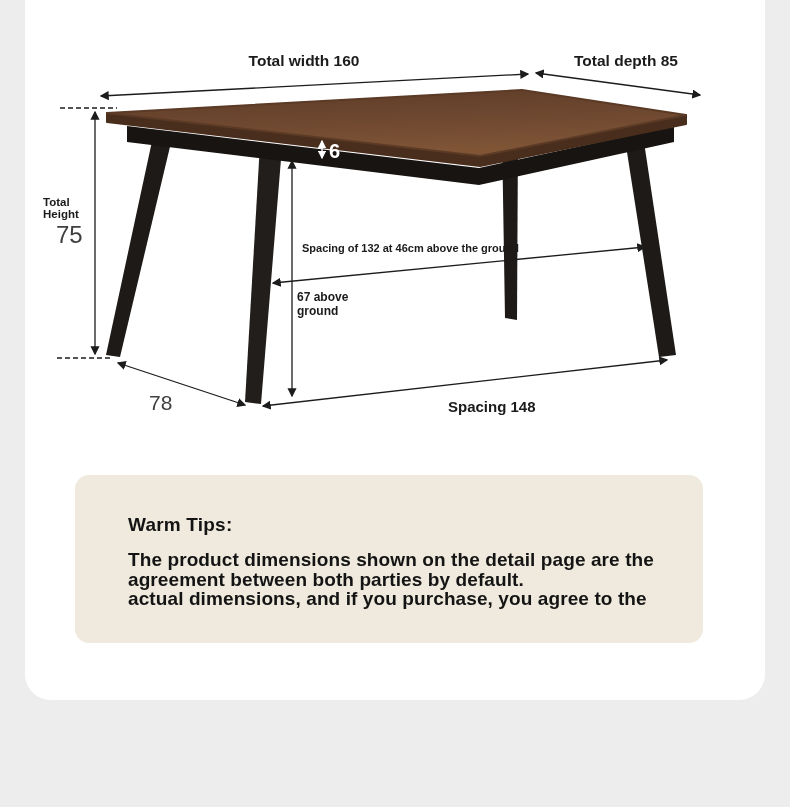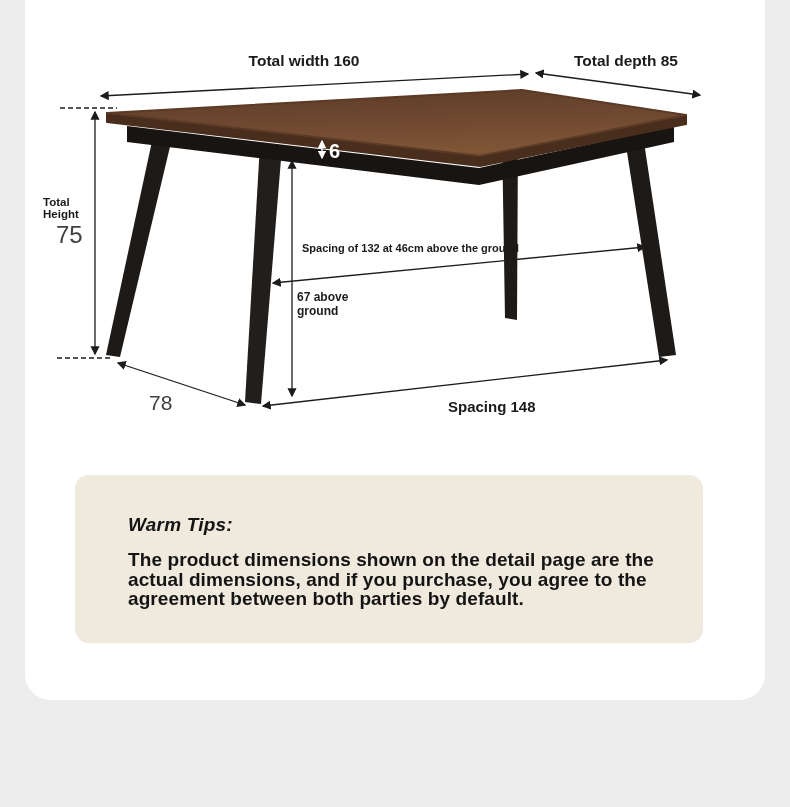--- a/index.html
+++ b/index.html
@@ -12,21 +12,21 @@
   .card{
     position:absolute;left:25px;top:0;width:740px;height:700px;
     background:#ffffff;border-radius:0 0 26px 26px;
   }
   .diagram{position:absolute;left:0;top:0;}
   .tips{
     position:absolute;left:75px;top:475px;width:628px;height:168px;
     background:#efeadd;border-radius:14px;box-sizing:border-box;
     padding:39px 30px 0 53px;color:#141414;
   }
-  .tips h2{margin:0 0 14px 0;font-size:19px;font-weight:bold;letter-spacing:.2px;font-style:italic;}
+  .tips h2{margin:0 0 14px 0;font-size:19px;font-weight:bold;letter-spacing:.2px;}
   .tips .line{font-size:19px;font-weight:bold;line-height:19.5px;letter-spacing:.1px;}
   svg text{font-family:"Liberation Sans",sans-serif;}
   .dim{font-weight:bold;fill:#1b1b1b;}
   .big{font-weight:normal;fill:#3f3f3f;}
 </style>
 </head>
 <body>
 
 <div class="card"></div>
 
@@ -81,15 +81,15 @@
   <text class="dim" x="302" y="252" font-size="11">Spacing of 132 at 46cm above the ground</text>
   <text class="dim" x="297" y="301" font-size="12">67 above</text>
   <text class="dim" x="297" y="315" font-size="12">ground</text>
   <text class="big" x="149" y="410" font-size="21" fill="#4a4a4a">78</text>
   <text class="dim" x="448" y="412" font-size="15">Spacing 148</text>
 </svg>
 
 <div class="tips">
   <h2>Warm Tips:</h2>
   <div class="line">The product dimensions shown on the detail page are the</div>
+  <div class="line">agreement between both parties by default.</div>
   <div class="line">actual dimensions, and if you purchase, you agree to the</div>
-  <div class="line">agreement between both parties by default.</div>
 </div>
 
 </body></html>

